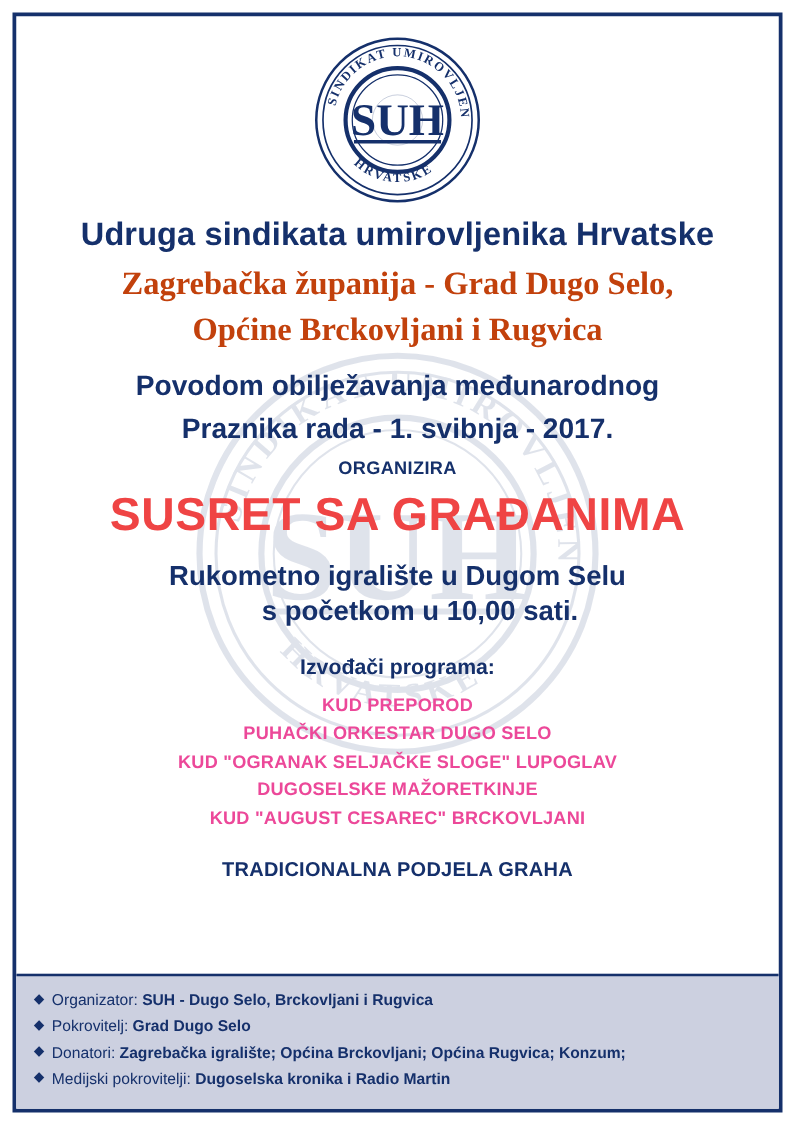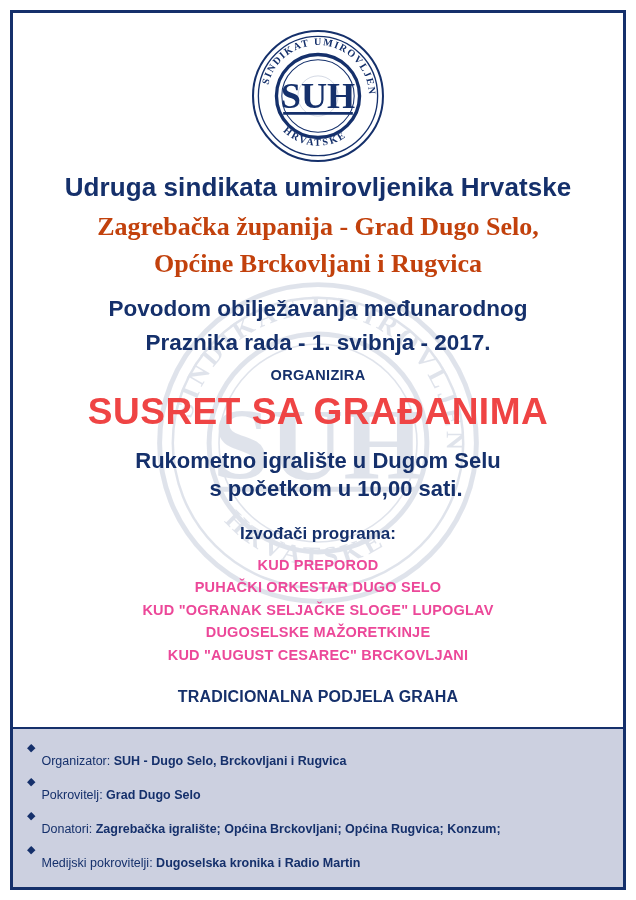--- a/index.html
+++ b/index.html
@@ -148,21 +148,21 @@
     line-height: 1.45;
     margin-bottom: 3px;
   }
   .bullet {
     flex: 0 0 auto;
     color: #15306b;
     font-size: 11px;
     margin-right: 6px;
     line-height: 1.55;
   }
-  .footer-text { flex: 1 1 auto; margin-top: 13px; }
+  .footer-text { flex: 1 1 auto; }
   .footer-label { font-weight: normal; }
   .footer-value { font-weight: bold; }
   .footer-cont {
     padding-left: 38px;
     font-size: 12.5px;
     font-weight: bold;
     color: #15306b;
     line-height: 1.45;
     margin-bottom: 3px;
   }

